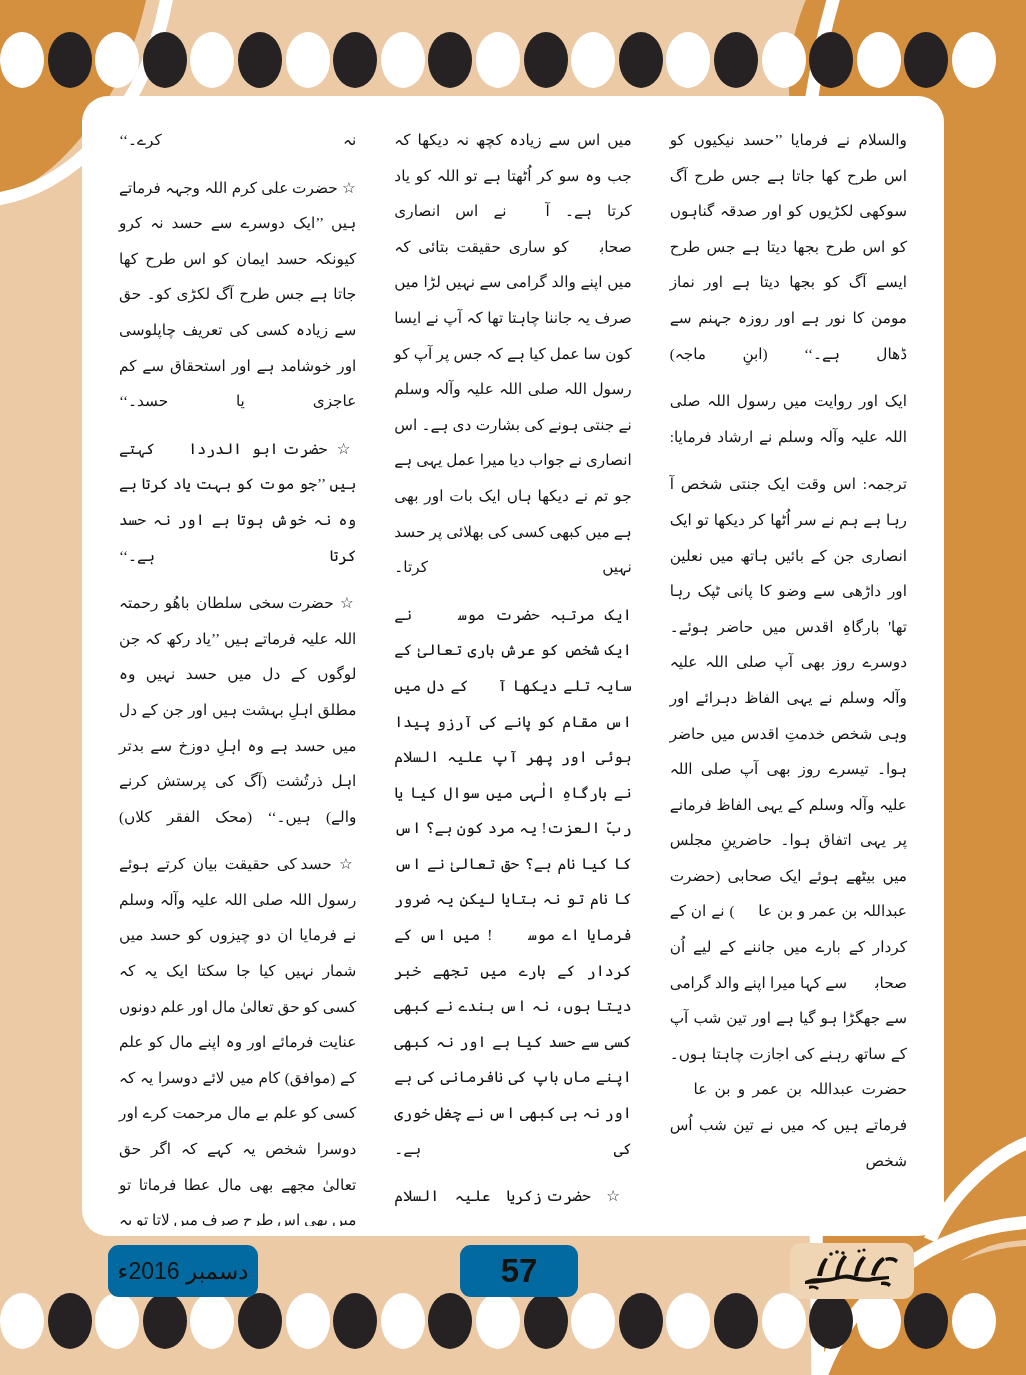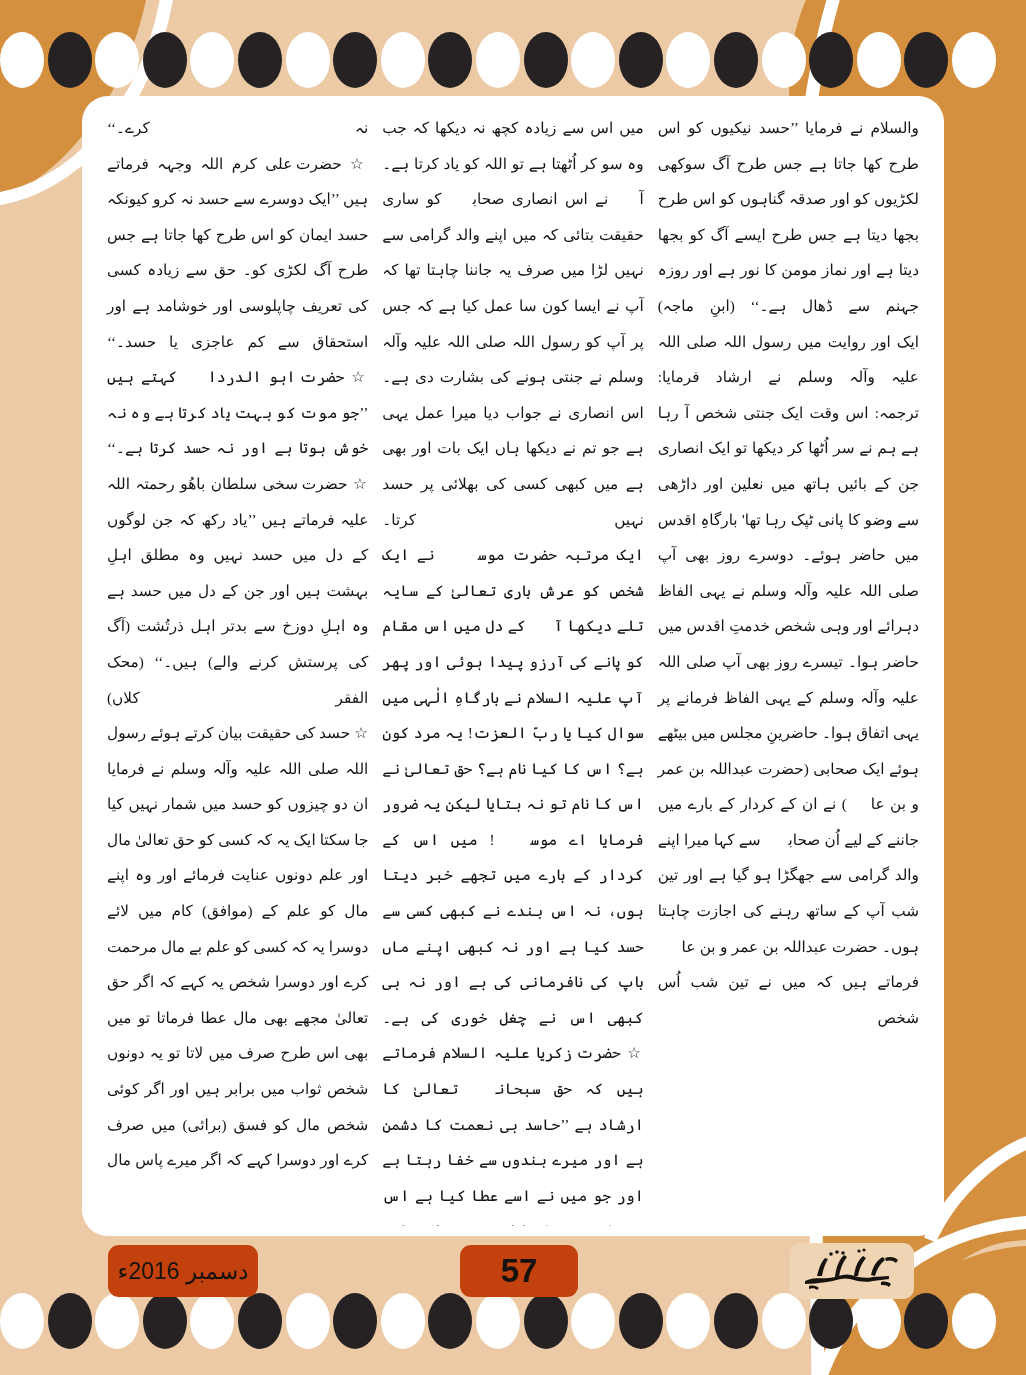--- a/index.html
+++ b/index.html
@@ -16,33 +16,33 @@
     background:#ffffff;border-radius:26px;z-index:5;
     box-sizing:border-box;padding:14px 18px 10px 18px;
     display:flex;flex-direction:row-reverse;gap:0;
   }
   .col{
     width:33.333%;box-sizing:border-box;
     direction:rtl;text-align:justify;text-align-last:justify;
     font-size:15.3px;line-height:35.6px;color:#141414;
     padding:0 7px;overflow:hidden;
   }
-  .col p{margin:0;}
+  .col p{margin:12px;}
   .star{letter-spacing:2px;}
   
   .band{position:absolute;left:0;width:1026px;height:64px;z-index:3;
         display:flex;align-items:center;}
   .band.top{top:28px;}
   .band.bot{bottom:22px;}
   .oval{width:44px;height:56px;border-radius:50%;flex:0 0 auto;margin-right:3.6px;}
   .oval.w{background:#ffffff;}
   .oval.d{background:#262223;}
   
   .pill{
-    position:absolute;z-index:6;background:#c2410c;border-radius:11px;
+    position:absolute;z-index:6;background:#0369a1;border-radius:11px;
     display:flex;align-items:center;justify-content:center;
     color:#16130f;
   }
   #date-pill{left:108px;top:1245px;width:150px;height:52px;
              font-size:23px;direction:rtl;font-family:"Liberation Sans",sans-serif;}
   #page-pill{left:460px;top:1245px;width:118px;height:52px;
              font-size:33px;font-weight:700;font-family:"Liberation Sans",sans-serif;}
   #logo-pill{left:790px;top:1243px;width:124px;height:56px;background:#f0d5b5;}
   #logo-pill svg{display:block;}
 </style>

